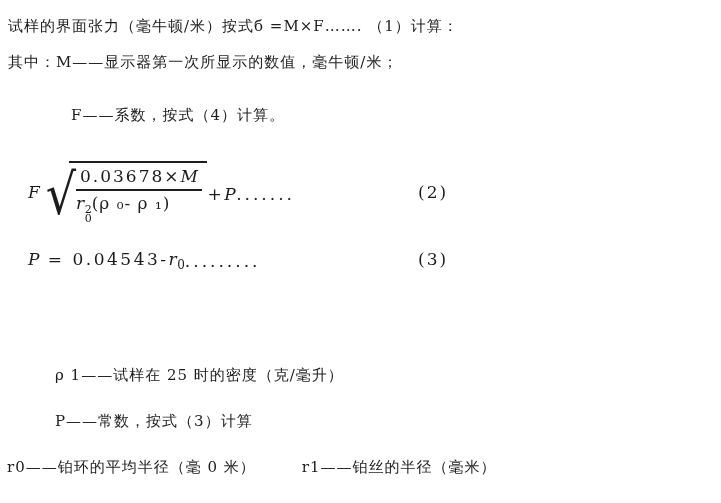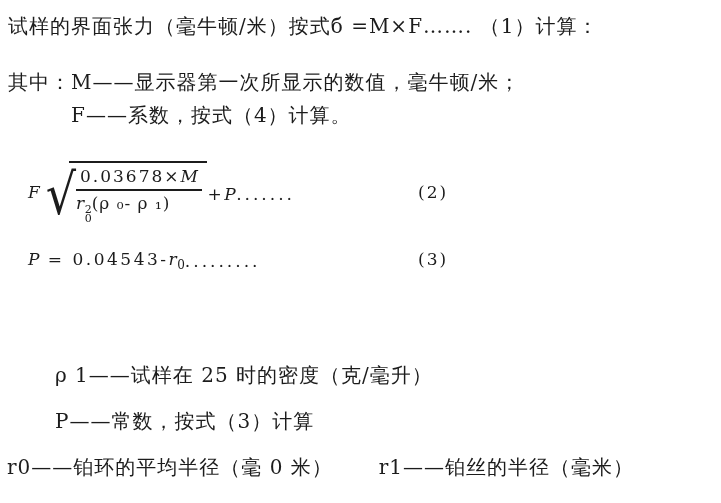--- a/index.html
+++ b/index.html
@@ -3,21 +3,21 @@
 <meta charset="utf-8">
 <style>
   html, body { margin:0; padding:0; background:#ffffff; }
   #page {
     position:relative; width:721px; height:503px;
     background:#ffffff; overflow:hidden;
     font-family:"DejaVu Serif","Liberation Serif",serif;
     color:#1c1c1c;
   }
   .tline {
-    position:absolute; font-size:20px; letter-spacing:1px;
+    position:absolute; font-size:15px; letter-spacing:1px;
     white-space:pre; line-height:24px;
   }
   
   .formula {
     position:absolute; display:flex; align-items:center;
     font-size:17px; width:460px;
   }
   .ftxt { letter-spacing:2.5px; white-space:pre; }
   .fvar { font-style:italic; letter-spacing:0.5px; white-space:pre; }
   .sqrt-sign {
@@ -54,21 +54,21 @@
   .ftail { display:inline-flex; align-items:center; margin-top:4px; }
   .gap9 { display:inline-block; width:46px; }
 </style>
 </head>
 <body>
 
 <div id="page">
 
   <div class="tline" style="left:8px; top:14px;">试样的界面张力（毫牛顿/米）按式б =M×F……. （1）计算：</div>
 
-  <div class="tline" style="left:8px; top:70px;">其中：M——显示器第一次所显示的数值，毫牛顿/米；</div>
+  <div class="tline" style="left:8px; top:50px;">其中：M——显示器第一次所显示的数值，毫牛顿/米；</div>
 
   <div class="tline" style="left:71px; top:103px;">F——系数，按式（4）计算。</div>
 
   <div class="formula" style="left:28px; top:160px; height:64px;">
     <span class="fvar">F</span>
     <span class="sqrt-sign">√</span>
     <span class="radicand">
       <span class="frac">
         <span class="num"><span>0.03678×</span><span class="fvar">M</span></span>
         <span class="den"><span class="fvar">r</span><span class="supsub"><span>2</span><span>0</span></span><span>(ρ ₀- ρ ₁)</span></span>

